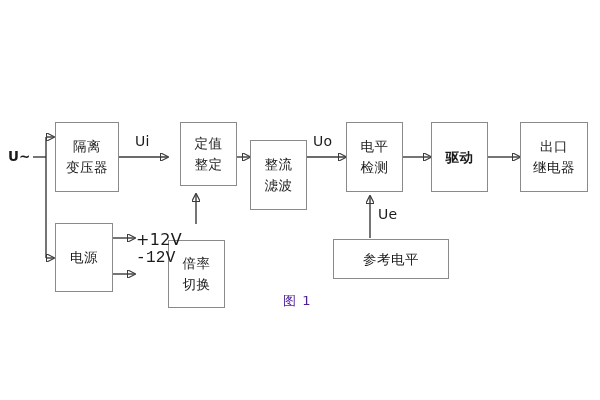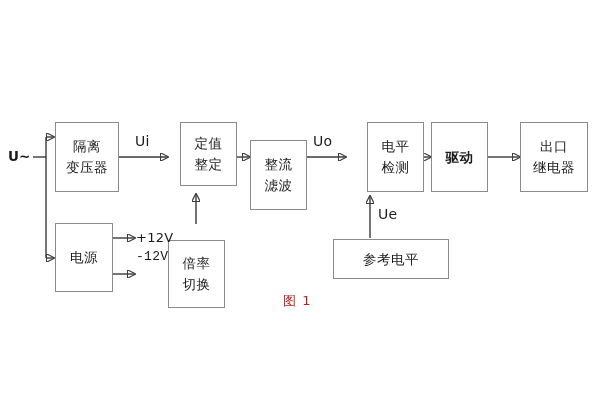--- a/index.html
+++ b/index.html
@@ -49,29 +49,29 @@
   }
   .rail-label {
     position: absolute;
     font-size: 13.5px;
     font-weight: bold;
     color: #1a1a1a;
     white-space: nowrap;
   }
   .pw-label {
     position: absolute;
-    font-size: 13px;
+    font-size: 16px;
     color: #1a1a1a;
     white-space: nowrap;
     letter-spacing: 0.3px;
   }
   .caption {
     position: absolute;
     font-size: 13px;
-    color: #b91c1c;
+    color: #4c1d95;
     white-space: nowrap;
     letter-spacing: 1px;
   }
   svg.wires {
     position: absolute;
     left: 0;
     top: 0;
     width: 600px;
     height: 400px;
     pointer-events: none;
@@ -134,21 +134,21 @@
   <div class="block" style="left:168px; top:122px; width:57px; height:64px;margin-left:12px;">
     <span class="line">定值</span>
     <span class="line">整定</span>
   </div>
 
   <div class="block" style="left:250px; top:140px; width:57px; height:70px;">
     <span class="line">整流</span>
     <span class="line">滤波</span>
   </div>
 
-  <div class="block" style="left:346px; top:122px; width:57px; height:70px;margin-left:21px;">
+  <div class="block" style="left:346px; top:122px; width:57px; height:70px;">
     <span class="line">电平</span>
     <span class="line">检测</span>
   </div>
 
   <div class="block" style="left:431px; top:122px; width:57px; height:70px;font-weight:bold;">
     <span class="line">驱动</span>
   </div>
 
   <div class="block" style="left:520px; top:122px; width:68px; height:70px;align-items:center;">
     <span class="line">出口</span>

